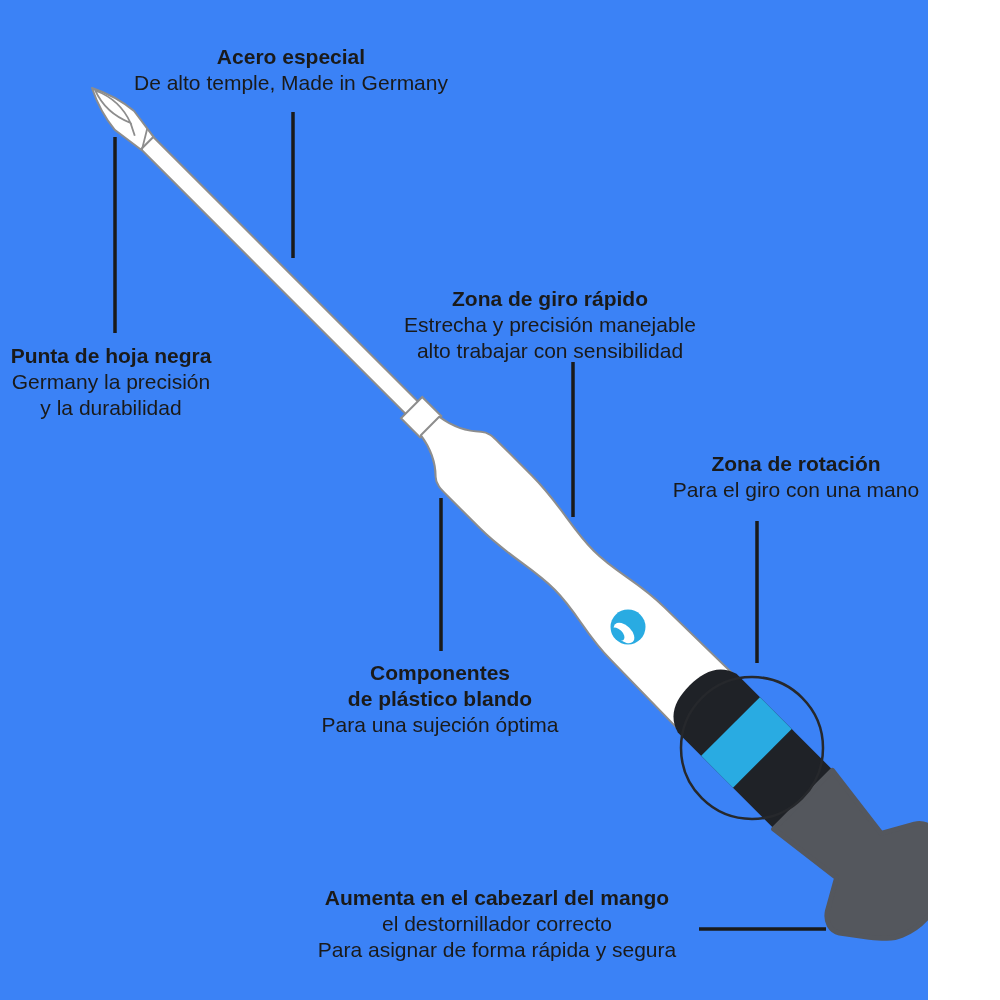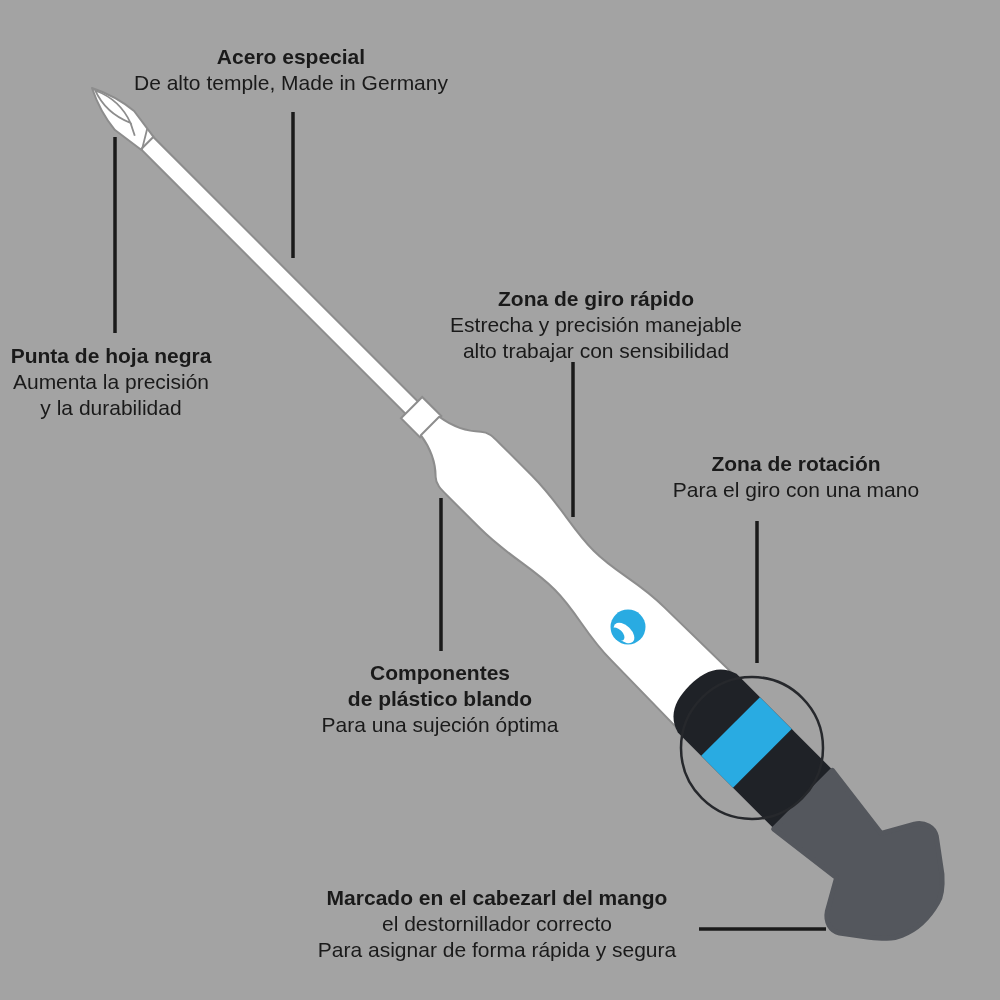--- a/index.html
+++ b/index.html
@@ -1,19 +1,19 @@
 <!DOCTYPE html>
 <html><head>
 <meta charset="utf-8">
 <style>
   html,body{margin:0;padding:0;background:#ffffff;}
   .canvas{
     position:relative;
-    width:1000px;height:1000px;
-    background:#a3a3a3;
+    width:928px;height:1000px;
+    background:#3b82f6;
     overflow:hidden;
     font-family:"Liberation Sans",sans-serif;
     color:#1a1a1a;
   }
   .art{position:absolute;left:0;top:0;}
   .ann{
     position:absolute;
     transform:translateX(-50%);
     text-align:center;
     font-size:21px;
@@ -98,40 +98,40 @@
     </g>
   </svg>
 
   <div class="ann" style="left:291px; top:44px;">
     <div class="t">Acero especial</div>
     <div>De alto temple, Made in Germany</div>
   </div>
 
   <div class="ann" style="left:111px; top:343px;">
     <div class="t">Punta de hoja negra</div>
-    <div>Aumenta la precisión</div>
+    <div>Germany la precisión</div>
     <div>y la durabilidad</div>
   </div>
 
-  <div class="ann" style="left:596px; top:286px;">
+  <div class="ann" style="left:550px; top:286px;">
     <div class="t">Zona de giro rápido</div>
     <div>Estrecha y precisión manejable</div>
     <div>alto trabajar con sensibilidad</div>
   </div>
 
   <div class="ann" style="left:776px; top:451px;margin-left:20px;">
     <div class="t">Zona de rotación</div>
     <div>Para el giro con una mano</div>
   </div>
 
   <div class="ann" style="left:440px; top:660px;">
     <div class="t">Componentes</div>
     <div class="t">de plástico blando</div>
     <div>Para una sujeción óptima</div>
   </div>
 
   <div class="ann" style="left:497px; top:885px;">
-    <div class="t">Marcado en el cabezarl del mango</div>
+    <div class="t">Aumenta en el cabezarl del mango</div>
     <div>el destornillador correcto</div>
     <div>Para asignar de forma rápida y segura</div>
   </div>
 
 </div>
 
 </body></html>

